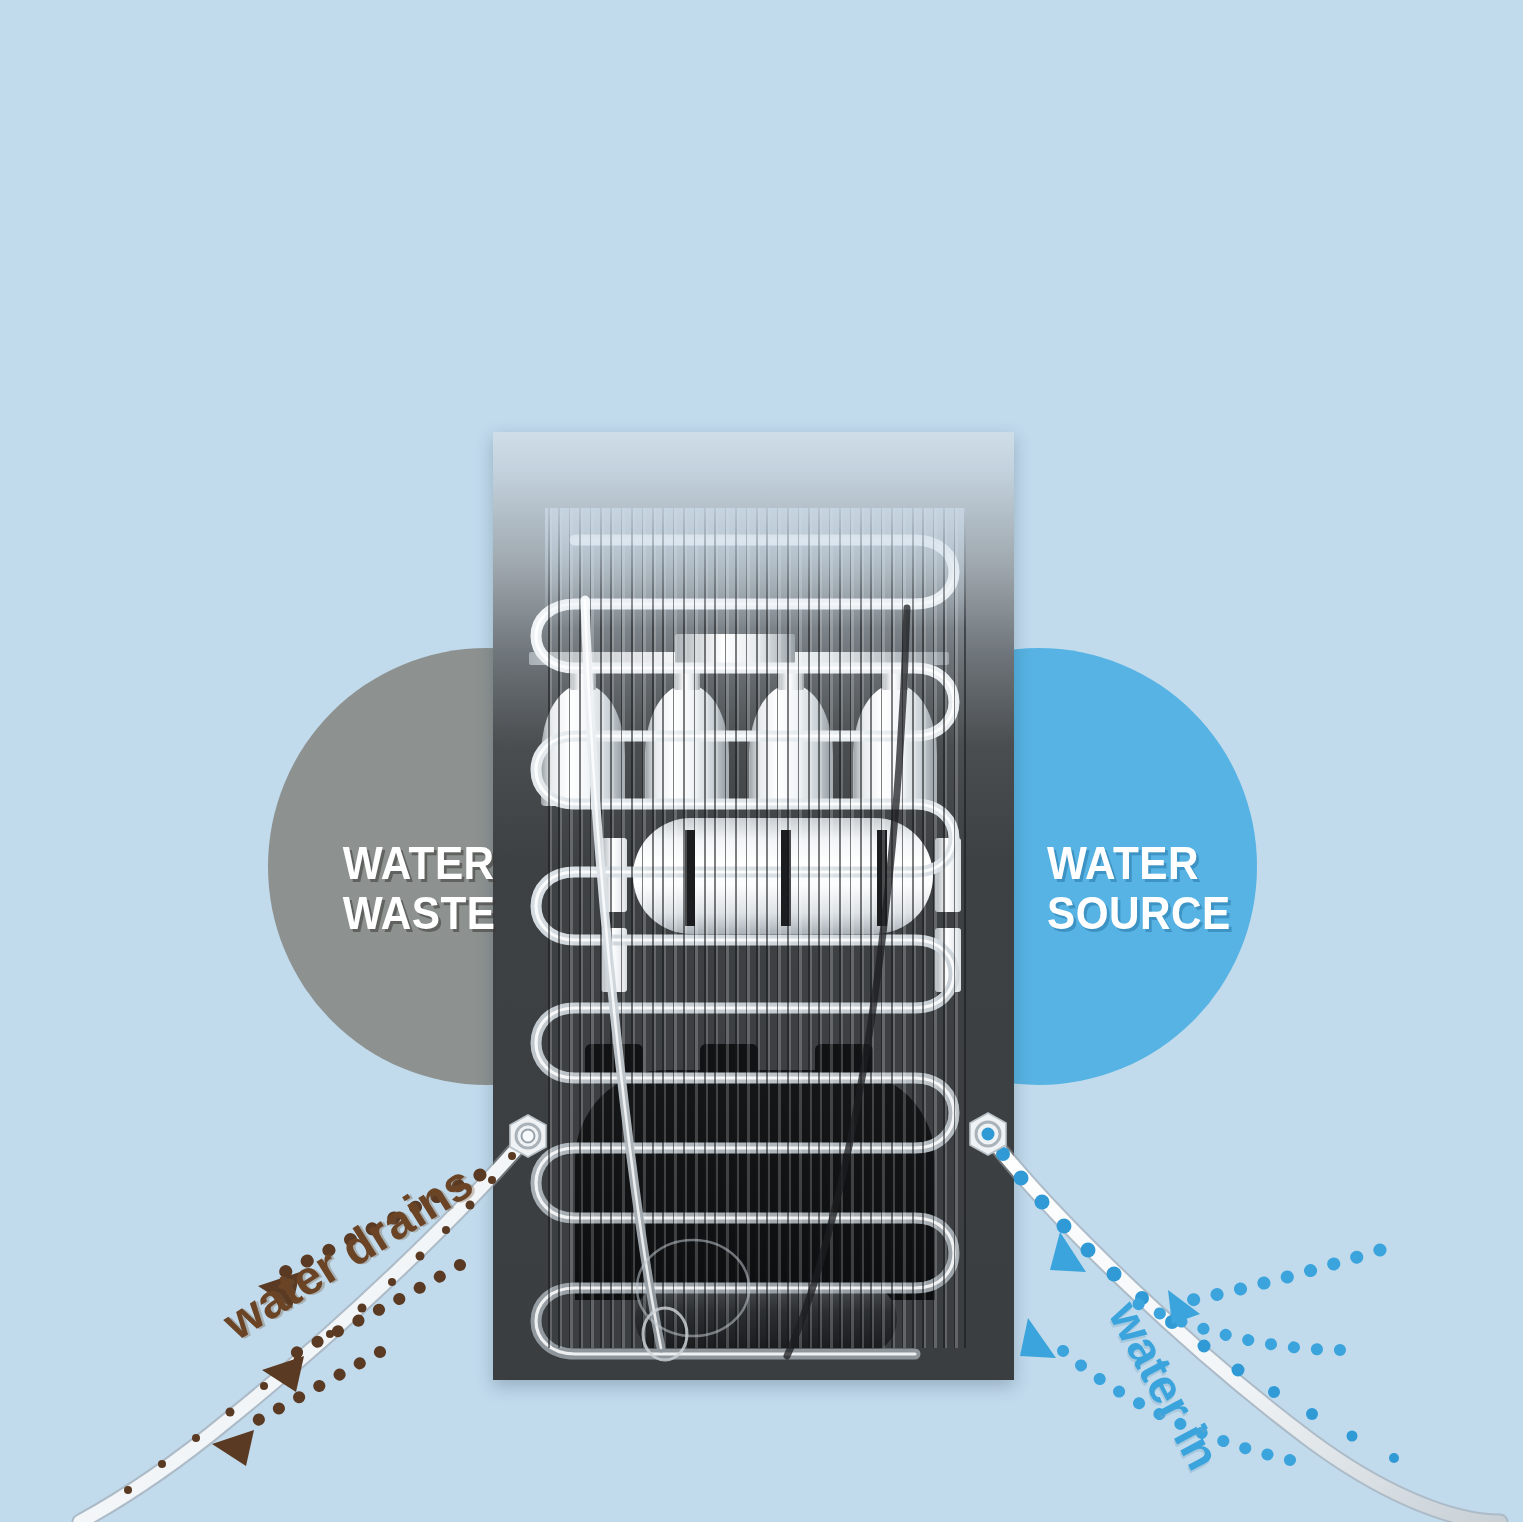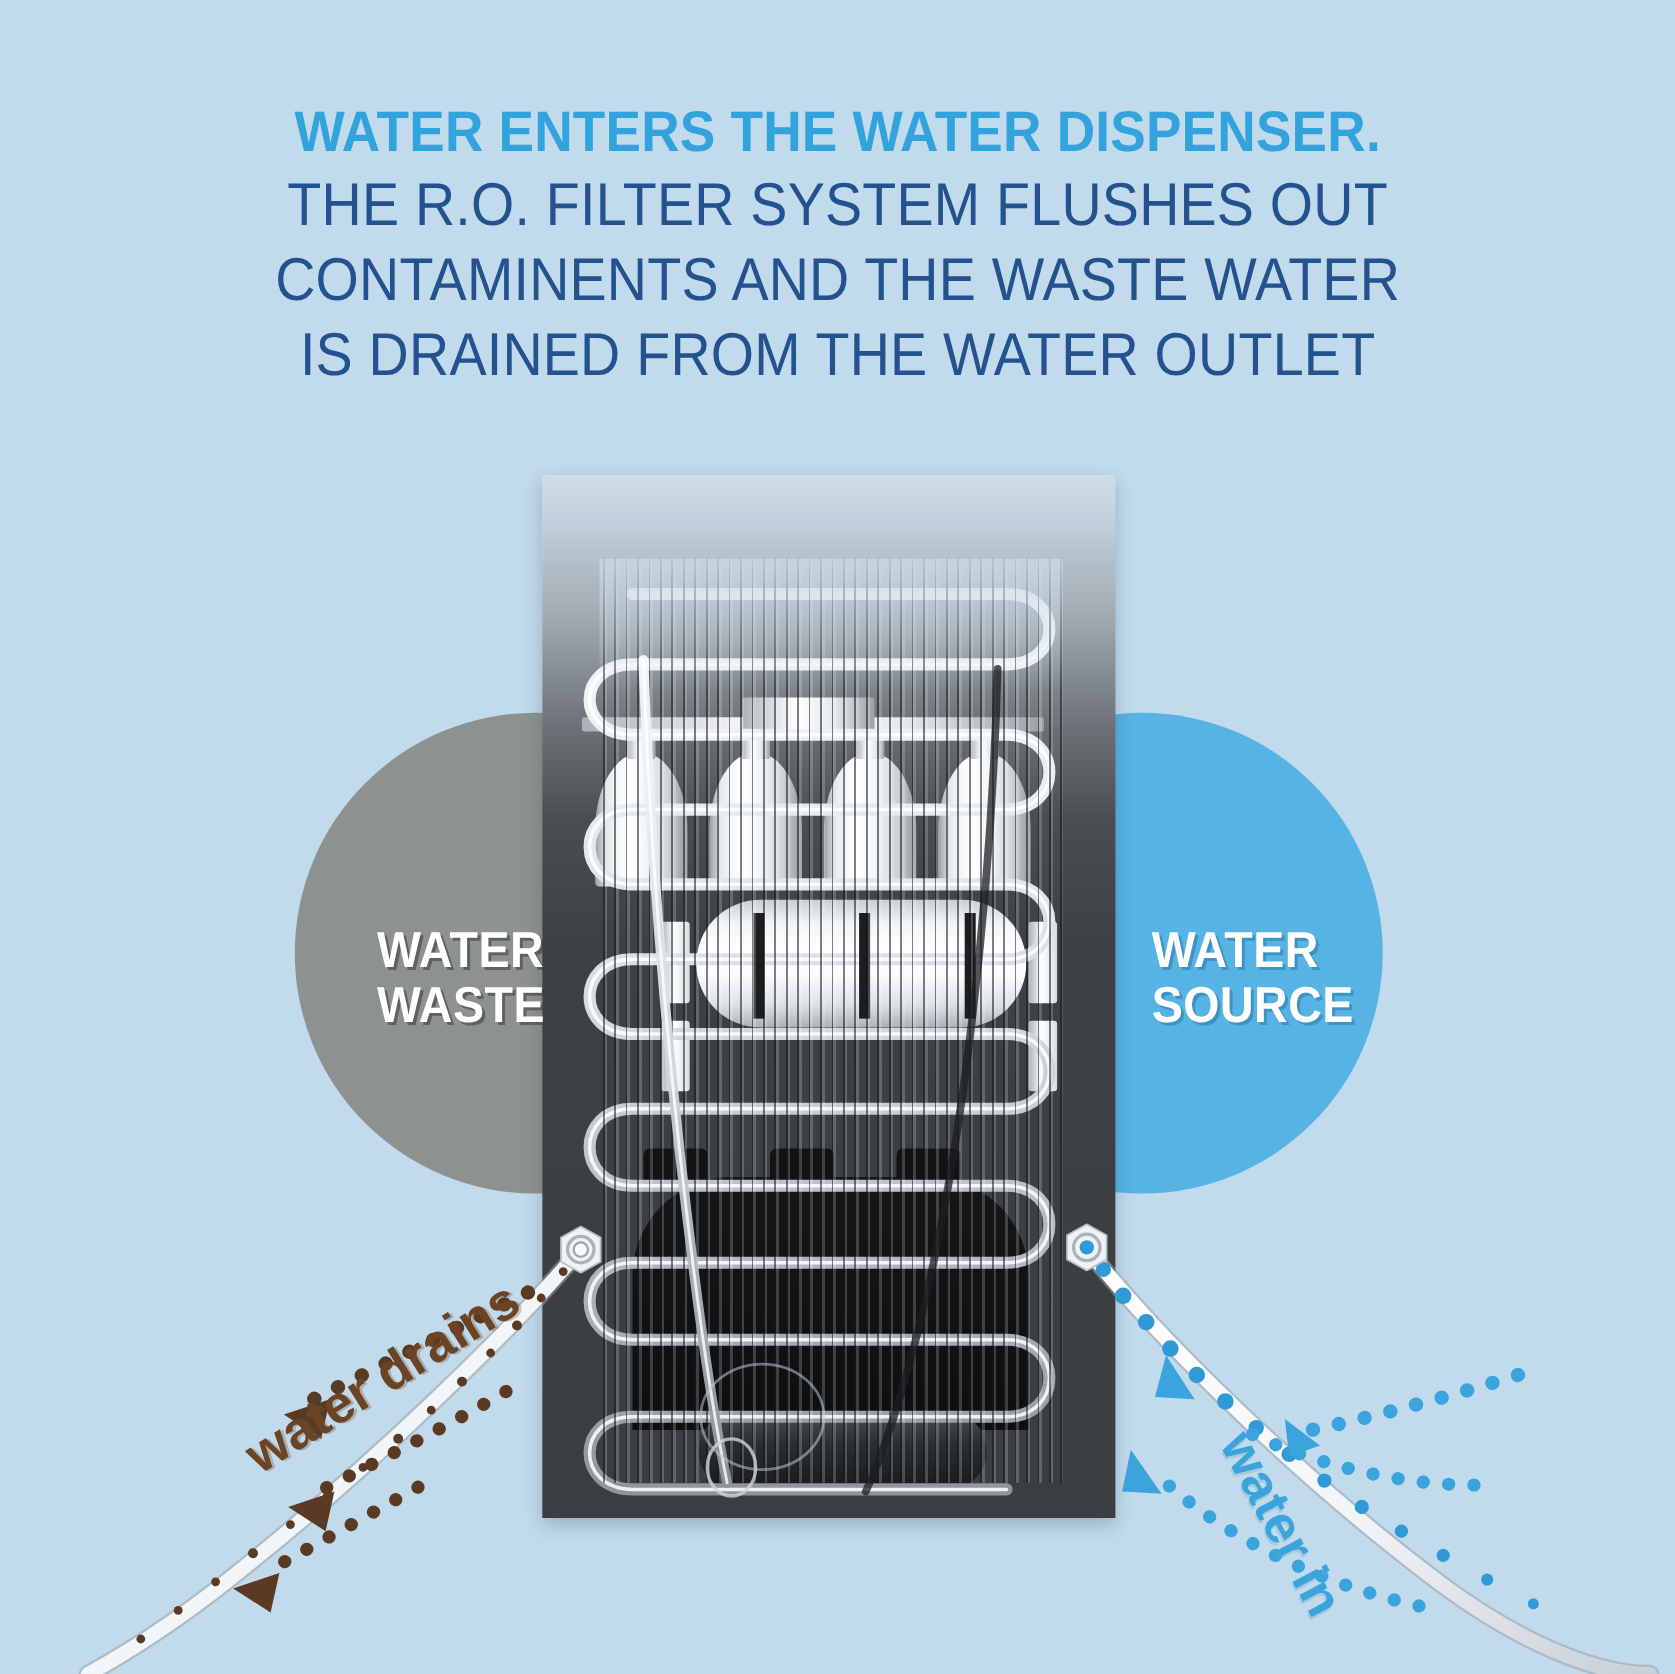--- a/index.html
+++ b/index.html
@@ -275,26 +275,20 @@
     transform: rotate(62deg);
     transform-origin: left center;
     text-shadow: 2px 2px 0 rgba(120,170,200,0.35);
   }
 </style>
 </head>
 <body>
 
 <div id="poster">
 
-  <div class="headline">
-    <span class="headline-line hl-1">WATER ENTERS THE WATER DISPENSER.</span>
-    <span class="headline-line hl-2">THE R.O. FILTER SYSTEM FLUSHES OUT</span>
-    <span class="headline-line hl-3">CONTAMINENTS AND THE WASTE WATER</span>
-    <span class="headline-line hl-4">IS DRAINED FROM THE WATER OUTLET</span>
-  </div>
 
   <div class="badge-circle" id="waste-circle"></div>
   <div class="badge-circle" id="source-circle"></div>
 
   <div id="appliance">
 
     <div id="coil-area">
 
       <div id="compressor-dome"></div>
       <div class="bracket-foot" style="left:70px;  top:556px; width:58px; height:36px;"></div>

